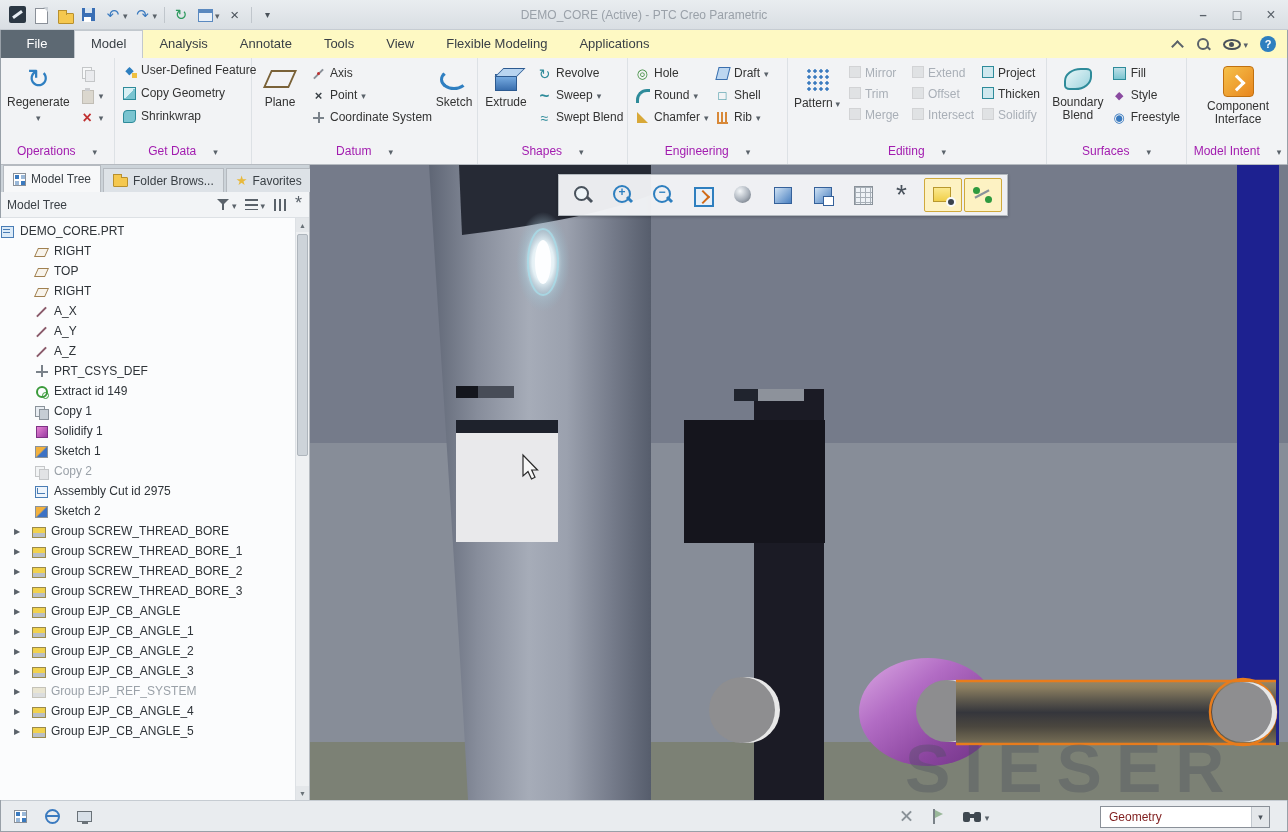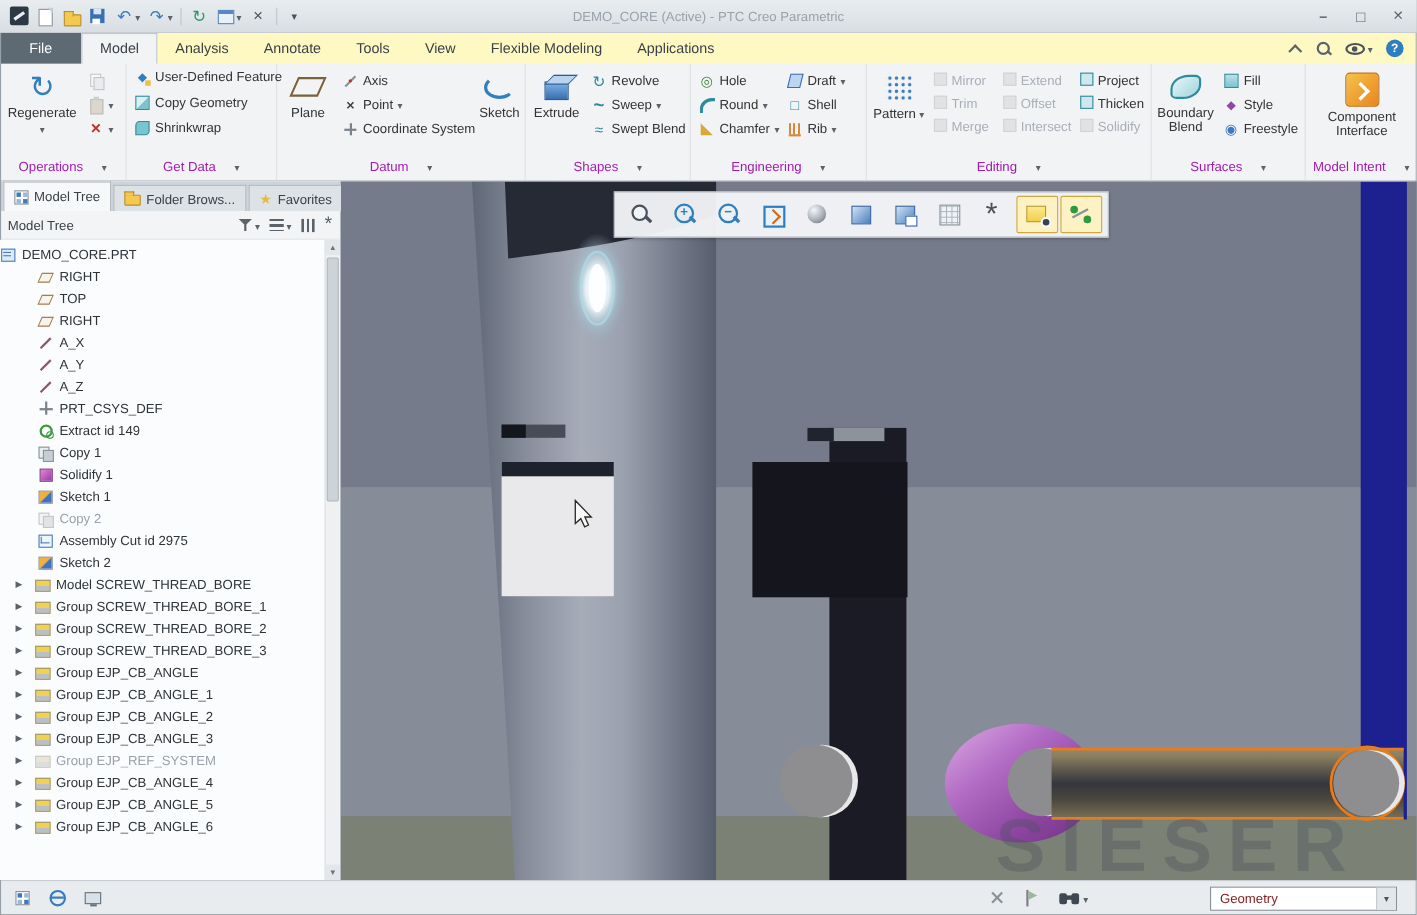--- a/index.html
+++ b/index.html
@@ -651,21 +651,21 @@
               <span class="ti ti-asm-cut"></span>
               <span class="tlabel">Assembly Cut id 2975</span>
             </div>
             <div class="tree-row child">
               <span class="ti ti-sketch"></span>
               <span class="tlabel">Sketch 2</span>
             </div>
             <div class="tree-row group">
               <span class="expand-arrow"></span>
               <span class="ti ti-group"></span>
-              <span class="tlabel">Model SCREW_THREAD_BORE</span>
+              <span class="tlabel">Group SCREW_THREAD_BORE</span>
             </div>
             <div class="tree-row group">
               <span class="expand-arrow"></span>
               <span class="ti ti-group"></span>
               <span class="tlabel">Group SCREW_THREAD_BORE_1</span>
             </div>
             <div class="tree-row group">
               <span class="expand-arrow"></span>
               <span class="ti ti-group"></span>
               <span class="tlabel">Group SCREW_THREAD_BORE_2</span>
@@ -702,25 +702,20 @@
             </div>
             <div class="tree-row group">
               <span class="expand-arrow"></span>
               <span class="ti ti-group"></span>
               <span class="tlabel">Group EJP_CB_ANGLE_4</span>
             </div>
             <div class="tree-row group">
               <span class="expand-arrow"></span>
               <span class="ti ti-group"></span>
               <span class="tlabel">Group EJP_CB_ANGLE_5</span>
-            </div>
-            <div class="tree-row group">
-              <span class="expand-arrow"></span>
-              <span class="ti ti-group"></span>
-              <span class="tlabel">Group EJP_CB_ANGLE_6</span>
             </div>
           </div>
         <div class="vscroll">
           <span class="vs-up"></span>
           <span class="vs-thumb"></span>
           <span class="vs-down"></span>
         </div>
       </div>
     </div>
 

